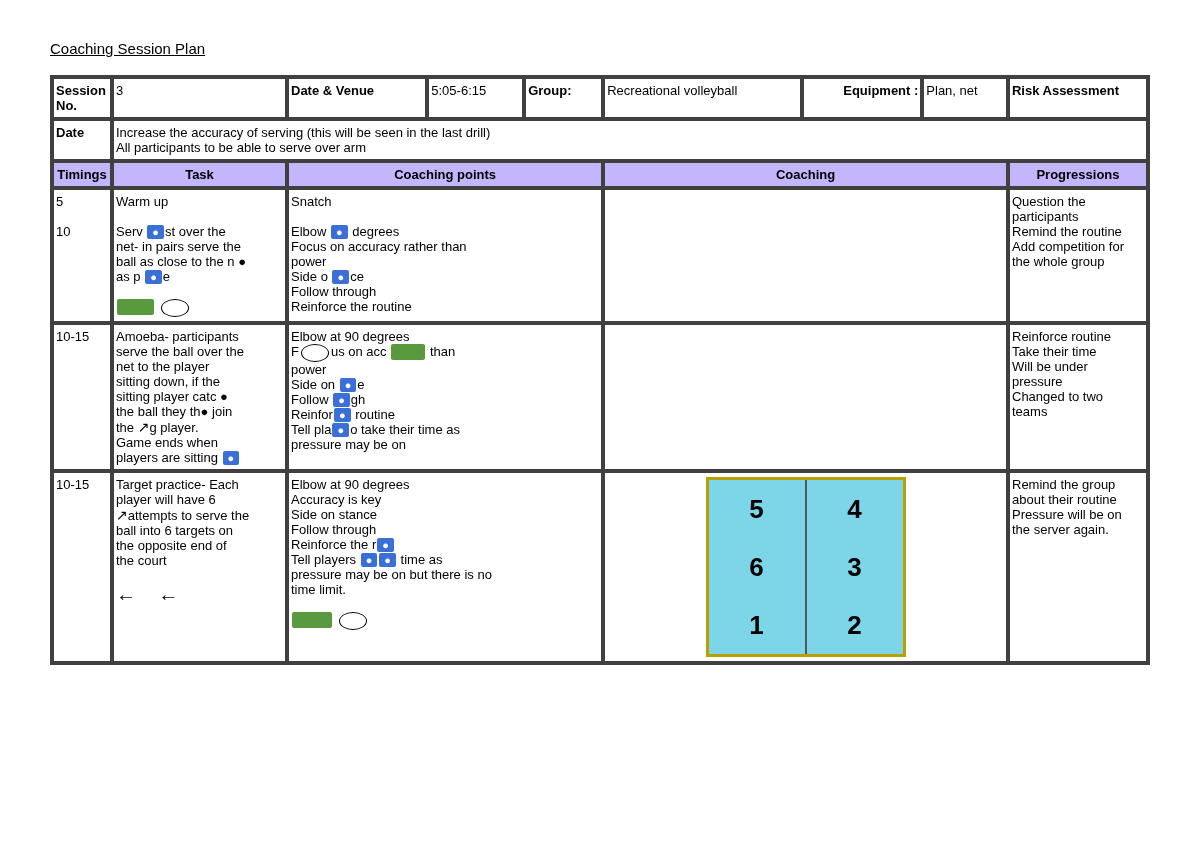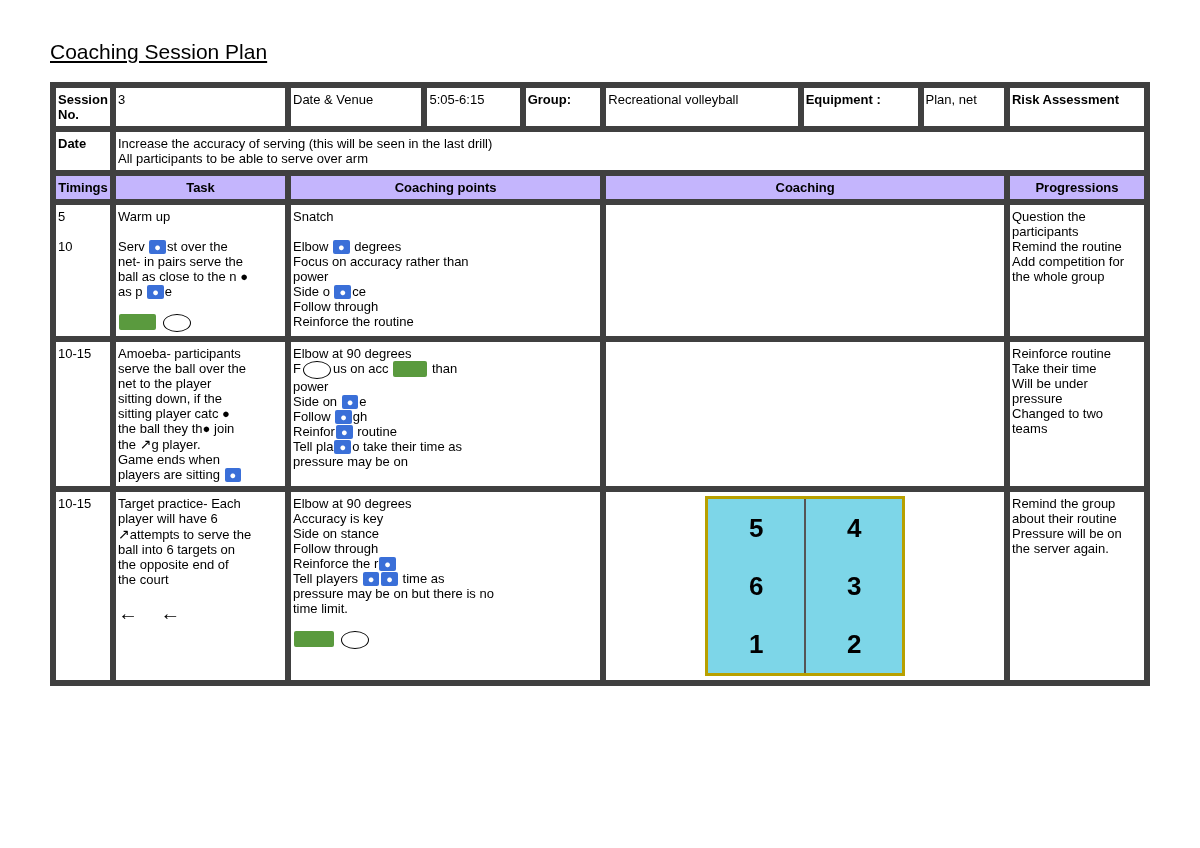--- a/index.html
+++ b/index.html
@@ -5,31 +5,31 @@
     * { box-sizing: border-box; margin: 0; padding: 0; }
     body {
       background: #fff;
       font-family: Arial, sans-serif;
       font-size: 13px;
       color: #000;
       padding: 40px 50px;
     }
     .page-title {
       text-decoration: underline;
-      font-size: 21px;
+      font-size: 15px;
       margin-bottom: 18px;
       font-weight: normal;
     }
     table {
       width: 100%;
       border-collapse: collapse;
       border: 1px solid #000;
     }
     th, td {
-      border: 6px solid #404040;
+      border: 4px solid #404040;
       padding: 4px 2px;
       vertical-align: top;
     }
     .session-header td, .session-header th {
       font-size: 13px;
     }
     .col-timings { width: 60px; }
     .col-task { width: 175px; }
     .col-coaching { width: 250px; }
     .col-diagram { width: 320px; }
@@ -102,25 +102,25 @@
 <body>
 
 <h1 class="page-title">Coaching Session Plan</h1>
 
 <table>
 
   <tbody>
       <tr class="session-header">
     <td colspan="1" style="font-weight:bold;">Session No.</td>
     <td>3</td>
-    <td style="font-weight:normal;margin-top:8px;">Date &amp; Venue</td>
+    <td style="font-weight:bold;margin-top:8px;">Date &amp; Venue</td>
     <td>5:05-6:15</td>
     <td style="font-weight:bold;margin-left:16px;">Group:</td>
     <td>Recreational volleyball</td>
-    <td style="font-weight:bold;">Equipment :</td>
+    <td style="font-weight:bold;text-align:right;">Equipment :</td>
     <td>Plan, net</td>
     <td colspan="2" style="font-weight:bold;">Risk Assessment</td>
   </tr>
 
   <tr class="goals-row">
     <td colspan="1" style="font-weight:bold;">Date</td>
     <td colspan="9">
       <span>Increase the accuracy of serving (this will be seen in the last drill)</span><br>
       <span>All participants to be able to serve over arm</span>
     </td>

